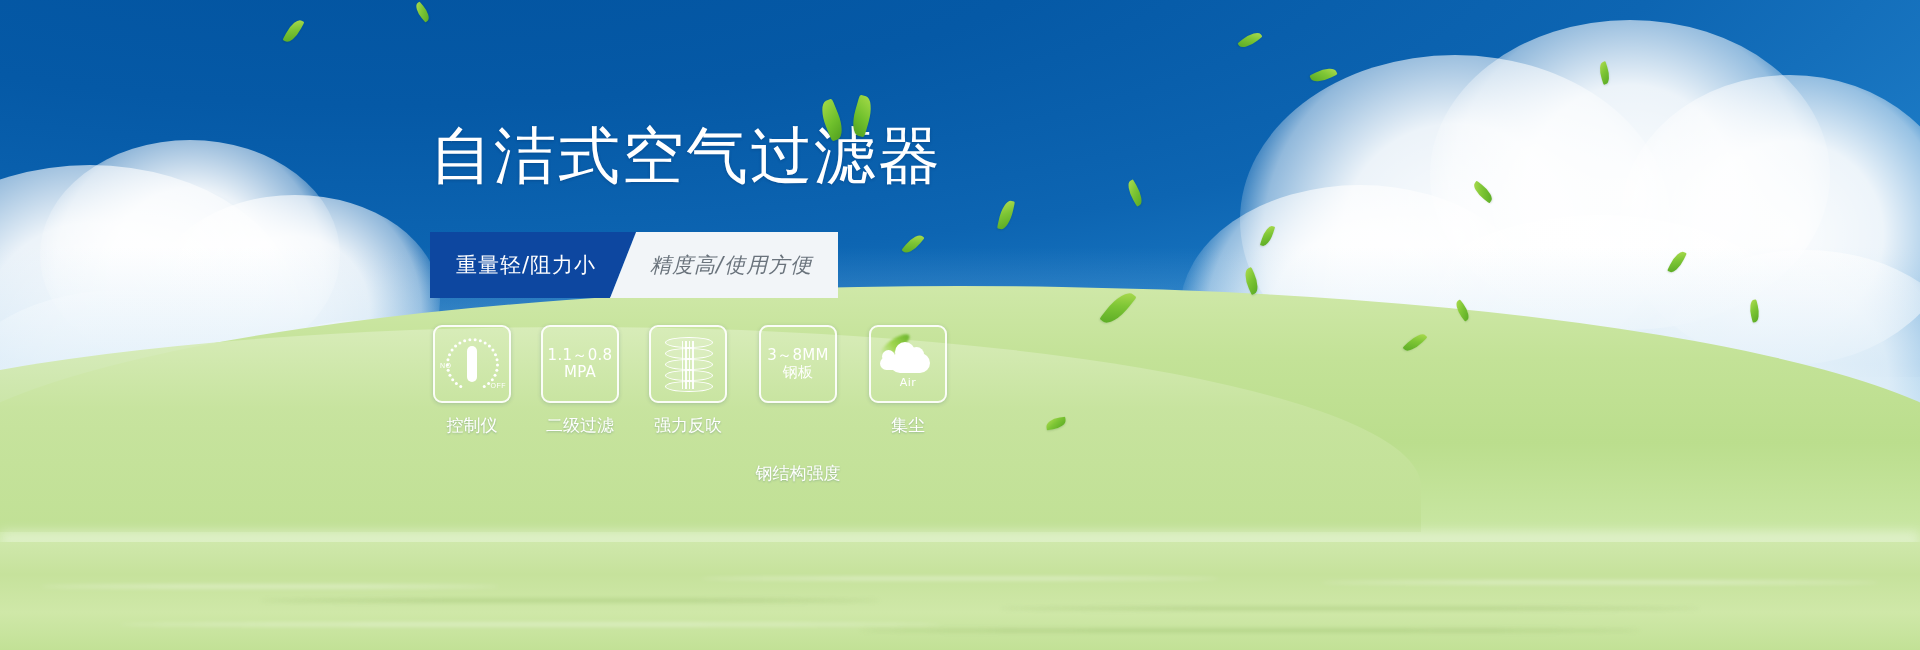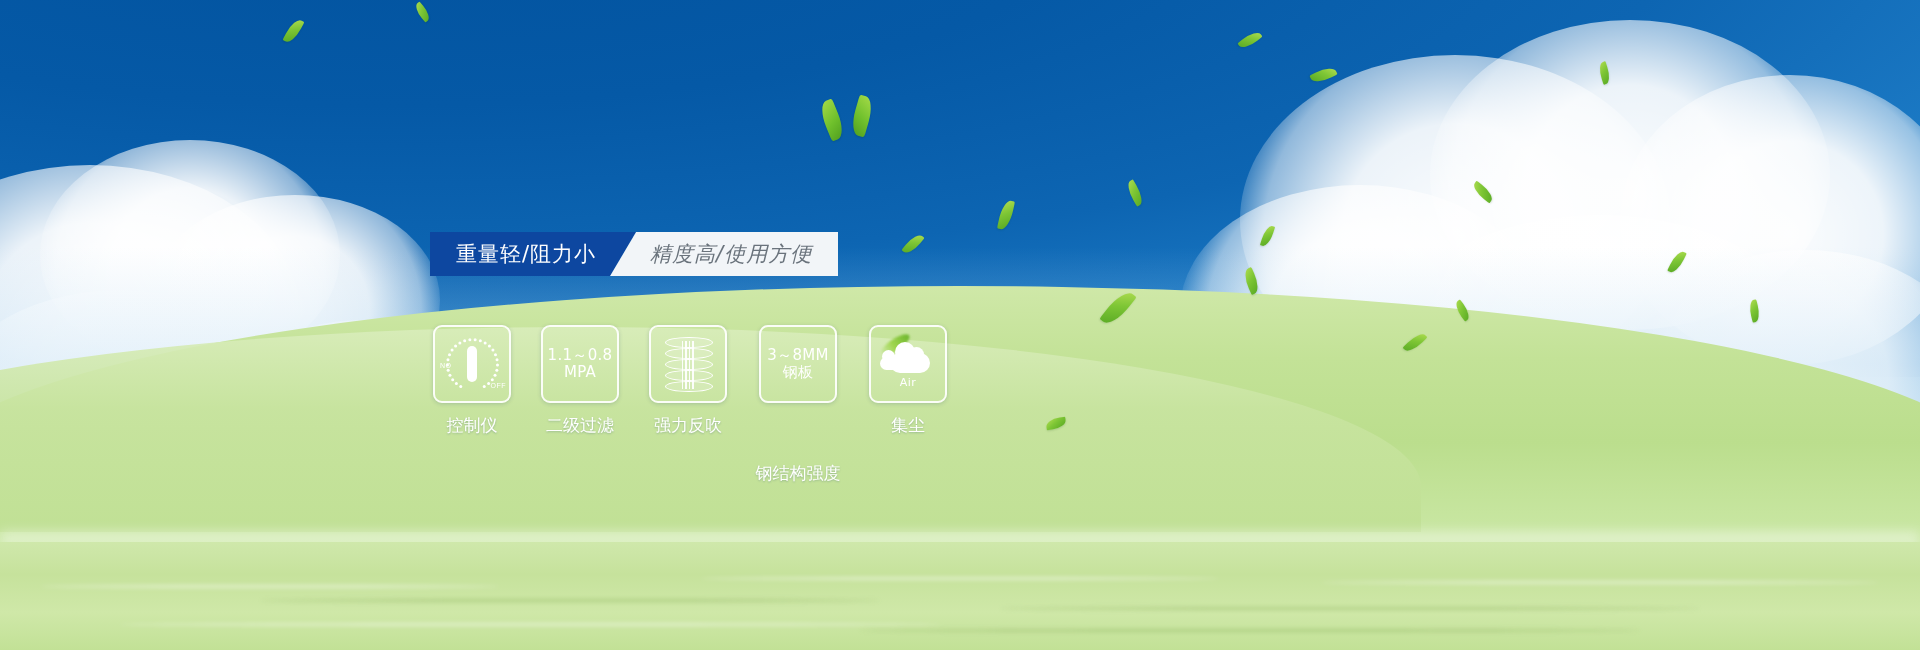--- a/index.html
+++ b/index.html
@@ -104,21 +104,21 @@
   }
   .leaf-sprout.l{left:0;top:4px;transform:rotate(-22deg);}
   .leaf-sprout.r{left:30px;top:0;transform:rotate(16deg) scaleX(-1);}
 
   
   .tabs{position:absolute;left:430px;top:232px;height:50px;display:flex;align-items:stretch;}
   .tab{
     display:flex;align-items:center;justify-content:center;
     font-size:21px;letter-spacing:1px;
     font-family:"DejaVu Sans","Liberation Sans",sans-serif;
-    padding:0 22px;height:44px;white-space:nowrap;
+    padding:0 22px;height:66px;white-space:nowrap;
   }
   .tab-primary{
     background:#0d47a0;color:#ffffff;
     padding-left:26px;padding-right:40px;
     clip-path:polygon(0 0,100% 0,calc(100% - 26px) 100%,0 100%);
   }
   .tab-secondary{
     background:#f2f5f8;color:#6a737c;
     margin-left:-26px;padding-left:40px;padding-right:26px;
     clip-path:polygon(26px 0,100% 0,100% 100%,0 100%);
@@ -272,20 +272,21 @@
   <div class="leaf" style="left:1478px;top:180px;width:10px;height:24px;transform:rotate(-52deg);"></div>
   <div class="leaf" style="left:1263px;top:225px;width:9px;height:22px;transform:rotate(18deg);"></div>
   <div class="leaf" style="left:1246px;top:268px;width:11px;height:26px;transform:rotate(-24deg);"></div>
   <div class="leaf" style="left:1410px;top:330px;width:10px;height:25px;transform:rotate(46deg);"></div>
   <div class="leaf" style="left:1458px;top:300px;width:9px;height:21px;transform:rotate(-36deg);"></div>
   <div class="leaf" style="left:1672px;top:250px;width:10px;height:24px;transform:rotate(26deg);"></div>
   <div class="leaf" style="left:1750px;top:300px;width:9px;height:22px;transform:rotate(-14deg);"></div>
   <div class="leaf" style="left:1046px;top:418px;width:20px;height:11px;border-radius:72% 8% 72% 8%;transform:rotate(-8deg);"></div>
   <div class="leaf" style="left:908px;top:232px;width:10px;height:24px;transform:rotate(40deg);"></div>
 
+  <div class="title">自洁式空气过滤器</div>
 
   <div class="sprout">
     <div class="leaf-sprout l"></div>
     <div class="leaf-sprout r"></div>
   </div>
 
   <div class="tabs">
     <div class="tab tab-primary">重量轻/阻力小</div>
     <div class="tab tab-secondary">精度高/使用方便</div>
   </div>

